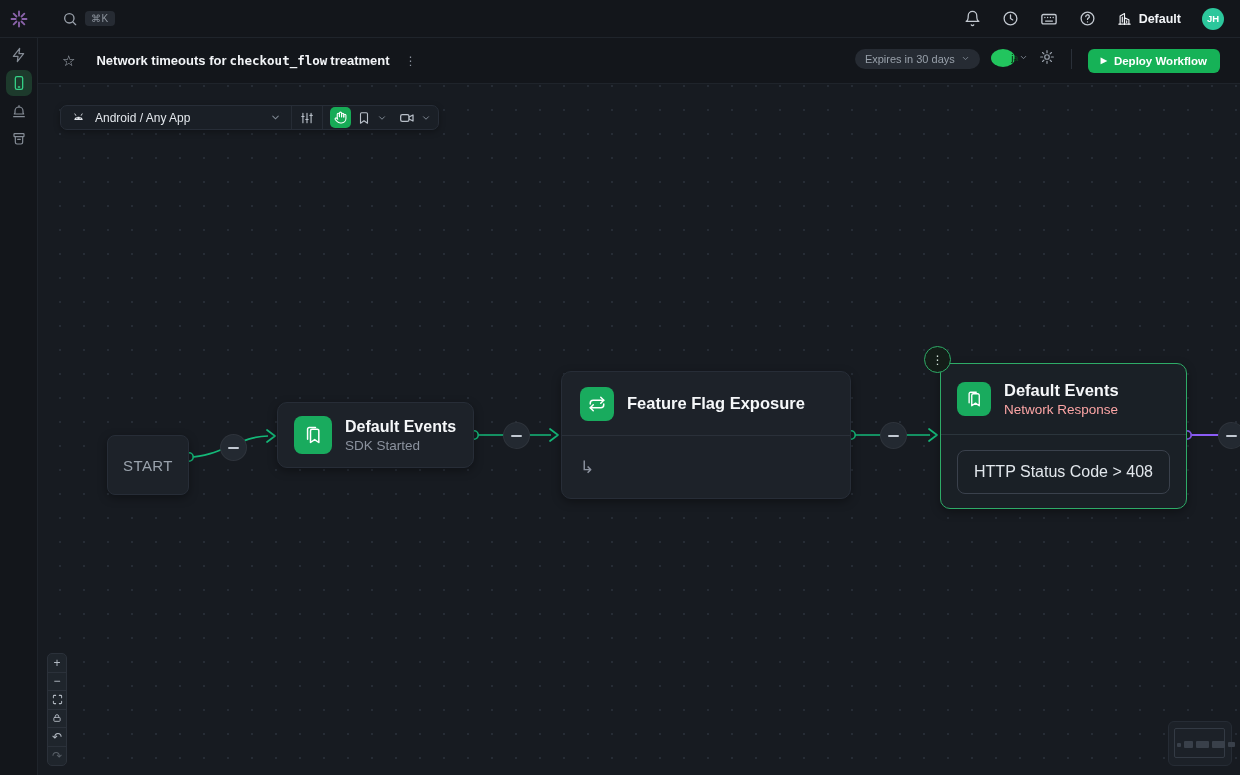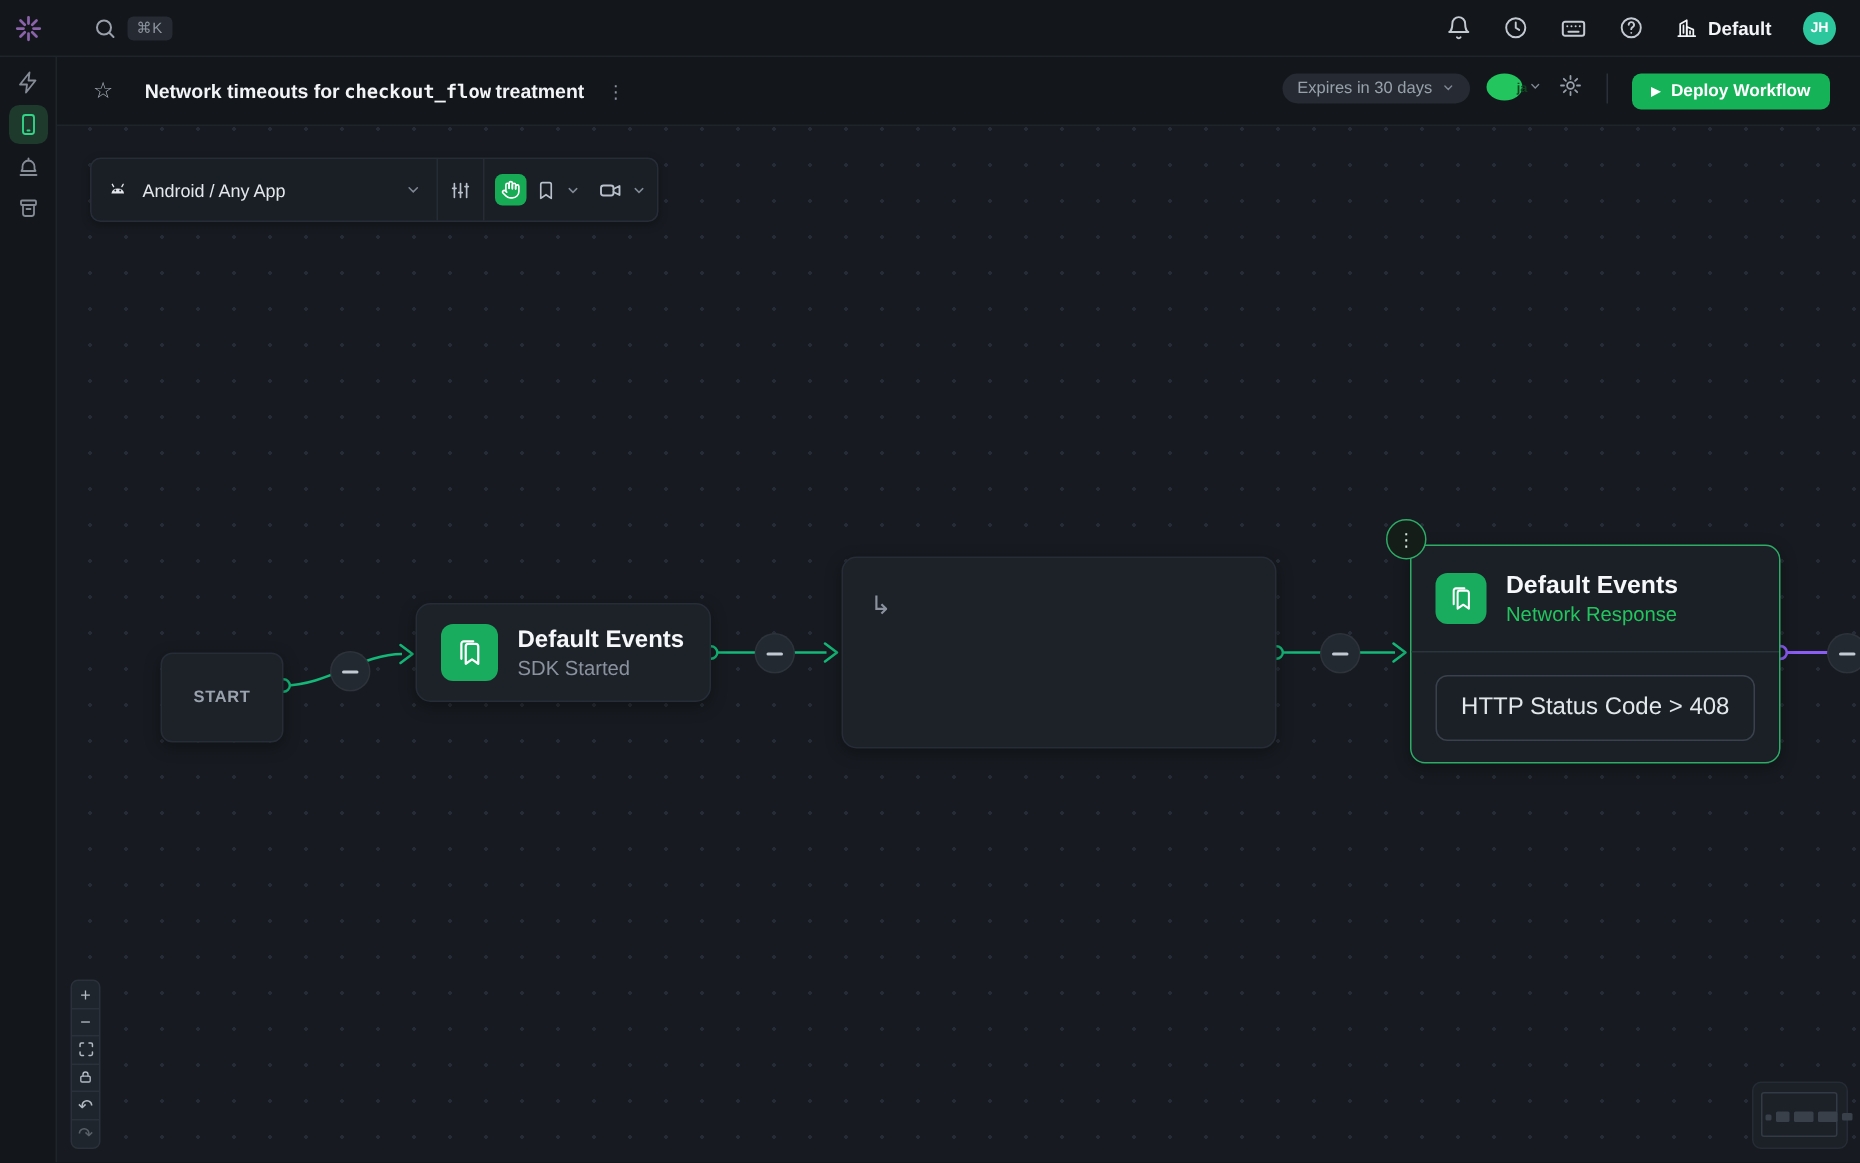--- a/index.html
+++ b/index.html
@@ -49,40 +49,40 @@
     padding:0 13px; font-size:11.5px; font-weight:700; display:flex; align-items:center; gap:7px;
     cursor:pointer; font-family:inherit; }
   .deploy-btn .play { font-size:8px; }
 
   
   .canvas { position:relative; flex:1; background:#171b21; overflow:hidden;
     background-image:radial-gradient(circle, #262c35 1.1px, transparent 1.4px);
     background-size:24px 24px; background-position:10px 14px; }
 
   
-  .cv-toolbar { position:absolute; left:22px; top:21px; height:43px; display:flex; align-items:stretch;
+  .cv-toolbar { position:absolute; left:22px; top:21px; height:25px; display:flex; align-items:stretch;
     background:#1a1f26; border:1px solid #272d37; border-radius:7px;
     box-shadow:0 2px 6px rgba(0,0,0,.3); }
   .platform { width:230px; display:flex; align-items:center; gap:9px; padding:0 10px; cursor:pointer; }
   .platform .plabel { font-size:12px; color:#e3e7ec; }
   .platform .chev { margin-left:auto; }
   .cv-sep { width:1px; background:#262c35; }
   .tool-btn { display:flex; align-items:center; justify-content:center; color:#b9c0c9;
     padding:0 8px; cursor:pointer; }
   .tool-group { display:flex; align-items:center; gap:3px; padding:0 7px; }
   .pan-btn { width:21px; height:21px; border-radius:5px; background:#17ab56; display:flex;
     align-items:center; justify-content:center; color:#fff; cursor:pointer; }
   .chev { color:#7f8893; display:flex; }
 
   
   .node { position:absolute; background:#1d2229; border:1px solid #272d37; border-radius:10px;
     box-shadow:0 3px 10px rgba(0,0,0,.35); cursor:pointer; }
   .start-node { left:69px; top:351px; width:82px; height:60px; border-radius:8px;
     display:flex; align-items:center; justify-content:center;
-    color:#9aa3ad; font-size:11px; font-weight:700; letter-spacing:.4px; }
+    color:#9aa3ad; font-size:15px; font-weight:400; letter-spacing:.4px; }
   .node-head { display:flex; align-items:center; gap:13px; padding:0 16px; }
   .icon-sq { border-radius:8px; background:#19ab5e; color:#fff; display:flex; align-items:center;
     justify-content:center; flex:0 0 auto; }
   .n-title { color:#f5f7f9; font-size:16px; font-weight:600; line-height:1.2; }
   .n-sub { color:#8b929e; font-size:13.5px; margin-top:2px; }
   .cond-pill { border:1px solid #3a414c; border-radius:8px; display:flex; align-items:center;
     justify-content:center; color:#d6dbe1; font-size:15px; }
 
   .sdk-node { left:239px; top:318px; width:197px; height:66px; display:flex; align-items:center; }
   .sdk-node .node-head { padding:0 16px; }
@@ -343,37 +343,48 @@
               </svg>
             </span>
             <span>
               <div class="n-title">Default Events</div>
               <div class="n-sub">SDK Started</div>
             </span>
           </div>
         </div>
 
         <div class="node ff-node">
+          <div class="node-head">
+            <span class="icon-sq" style="width:34px;height:34px">
+              <svg width="18" height="18" viewBox="0 0 24 24" fill="none" stroke="currentColor" stroke-width="2" stroke-linecap="round" stroke-linejoin="round">
+                <path d="m17 3 4 4-4 4"></path>
+                  <path d="M3 12v-1a4 4 0 0 1 4-4h14"></path>
+                  <path d="m7 21-4-4 4-4"></path>
+                  <path d="M21 12v1a4 4 0 0 1-4 4H3"></path>
+              </svg>
+            </span>
+            <span class="n-title" style="font-size:16.5px">Feature Flag Exposure</span>
+          </div>
           <div class="node-body">
             <span class="branch-arrow">↳</span>
           </div>
         </div>
 
         <div class="kebab-bubble">⋮</div>
         <div class="node nr-node">
           <div class="node-head">
             <span class="icon-sq" style="width:34px;height:34px">
               <svg width="18" height="18" viewBox="0 0 24 24" fill="none" stroke="currentColor" stroke-width="1.8" stroke-linecap="round" stroke-linejoin="round">
                 <path d="M9 21l5-3.5 5 3.5V7a2 2 0 0 0-2-2h-6a2 2 0 0 0-2 2z"></path>
                   <path d="M5.5 17V5a2 2 0 0 1 2-2H15"></path>
               </svg>
             </span>
             <span>
               <div class="n-title" style="font-size:16.5px">Default Events</div>
-              <div class="n-sub" style="color:#22c55e">Network Response</div>
+              <div class="n-sub" style="color:#fca5a5">Network Response</div>
             </span>
           </div>
           <div class="node-body">
             <span class="cond-pill">HTTP Status Code &gt; 408</span>
           </div>
         </div>
 
         <div class="zoom-ctrl">
           <span class="z-btn">+</span>
           <span class="z-btn">−</span>

